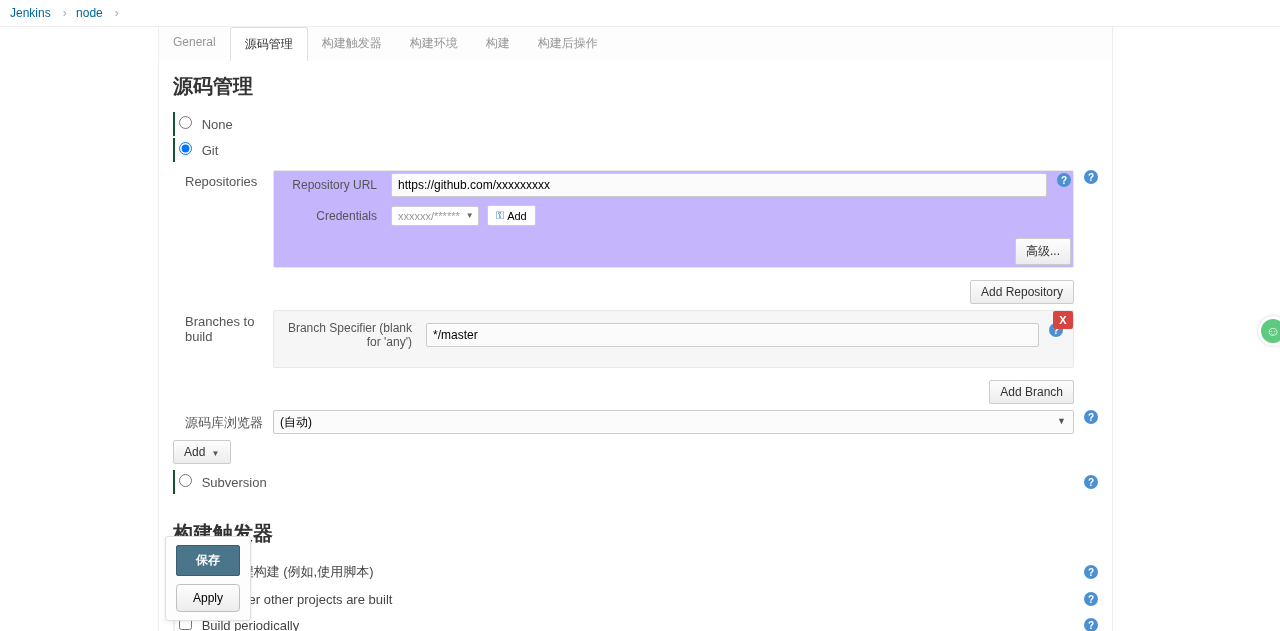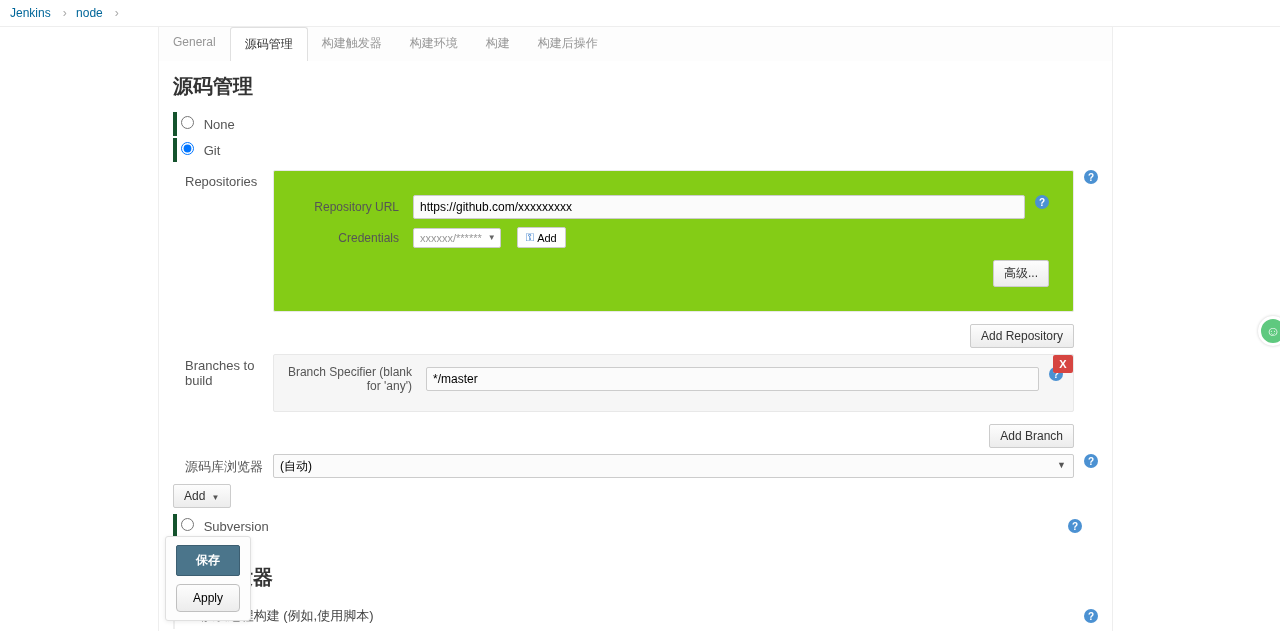--- a/index.html
+++ b/index.html
@@ -6,27 +6,27 @@
 body { font-family: Helvetica, Arial, sans-serif; font-size: 13px; color: #333; background: #fff; }
 .breadcrumb { padding: 6px 10px; font-size: 12px; color: #555; border-bottom: 1px solid #eee; }
 .breadcrumb a { color: #069; text-decoration: none; margin-right: 6px; margin-top: 12px; }
 .breadcrumb span.sep { color: #aaa; margin: 0 6px; }
 .main-container { width: 955px; margin-left: 158px; background: #fff; border: 1px solid #eee; border-top: none; padding-bottom: 50px; }
 .tabs { padding: 0; display: flex; background: #fdfdfd; }
 .tab { padding: 8px 14px; font-size: 12px; color: #969696; cursor: pointer; border-radius: 3px 3px 0 0; }
 .tab.active { background: #fff; color: #333; border: 1px solid #e0e0e0; border-bottom: none; }
 .section { padding: 12px 14px; }
 .section-title { font-size: 20px; font-weight: bold; color: #333; margin-bottom: 12px; }
-.radio-row { padding: 4px 16px; display: flex; align-items: center; justify-content: space-between; border-left: 4px solid #14532d; padding-left: 4px; margin-bottom: 2px; }
+.radio-row { padding: 4px 0; display: flex; align-items: center; justify-content: space-between; border-left: 2px solid #14532d; padding-left: 4px; margin-bottom: 2px; }
 .radio-row label { margin-left: 6px; color: #555; font-size: 13px; }
 .git-block { margin-top: 8px; }
 .form-row { display: flex; align-items: flex-start; margin-bottom: 6px; }
 .form-label { width: 100px; padding-top: 4px; color: #555; font-size: 13px; padding-left: 12px; }
 .form-body { flex: 1; }
-.repo-panel { background: #84cc16; border: 1px solid #e8e8e8; border-radius: 2px; padding: 24px; }
+.repo-panel { background: #c4b5fd; border: 1px solid #e8e8e8; border-radius: 2px; padding: 2px; }
 .inner-row { display: flex; align-items: center; margin-bottom: 8px; }
 .inner-label { width: 115px; text-align: right; padding-right: 14px; color: #555; font-size: 12px; }
 .inner-label.wide { width: 142px; }
 input[type=text] { width: 100%; padding: 4px 6px; border: 1px solid #ccc; border-radius: 2px; font-size: 12px; background: #fbfbfb; }
 .cred-select { border: 1px solid #ccc; border-radius: 2px; padding: 3px 18px 3px 6px; font-size: 11px; color: #999; background: #fff; position: relative; display: inline-flex; align-items: center; }
 .cred-select::after { content: "▼"; position: absolute; right: 4px; font-size: 8px; color: #666; }
 .add-btn { margin-left: 8px; border: 1px solid #ccc; background: #fefefe; padding: 3px 8px; font-size: 11px; border-radius: 2px; display: inline-flex; align-items: center; cursor: pointer; }
 .key-icon { color: #0d5fbf; margin-right: 3px; font-size: 11px; }
 .btn-right-row { text-align: right; margin-top: 12px; }
 .btn { border: 1px solid #ccc; background: linear-gradient(#fdfdfd,#ececec); padding: 4px 10px; font-size: 12px; border-radius: 2px; cursor: pointer; color: #333; }
@@ -91,21 +91,21 @@
             <div class="repo-panel">
               <div class="inner-row">
                 <div class="inner-label">Repository URL</div>
                 <div class="input-with-help" style="flex:1">
                   <input type="text" value="https://github.com/xxxxxxxxx" style="">
                   <span class="help-icon">?</span>
                 </div>
               </div>
               <div class="inner-row">
                 <div class="inner-label">Credentials</div>
-                <div style="flex:1; display:flex; align-items:center;gap:8px;">
+                <div style="flex:1; display:flex; align-items:center;">
                   <div class="cred-select">xxxxxx/******</div>
                   <button class="add-btn">
                     <span class="key-icon">⚿</span>
                     <span>Add</span>
                   </button>
                 </div>
               </div>
               <div class="btn-right-row">
                 <button class="btn">高级...</button>
               </div>

